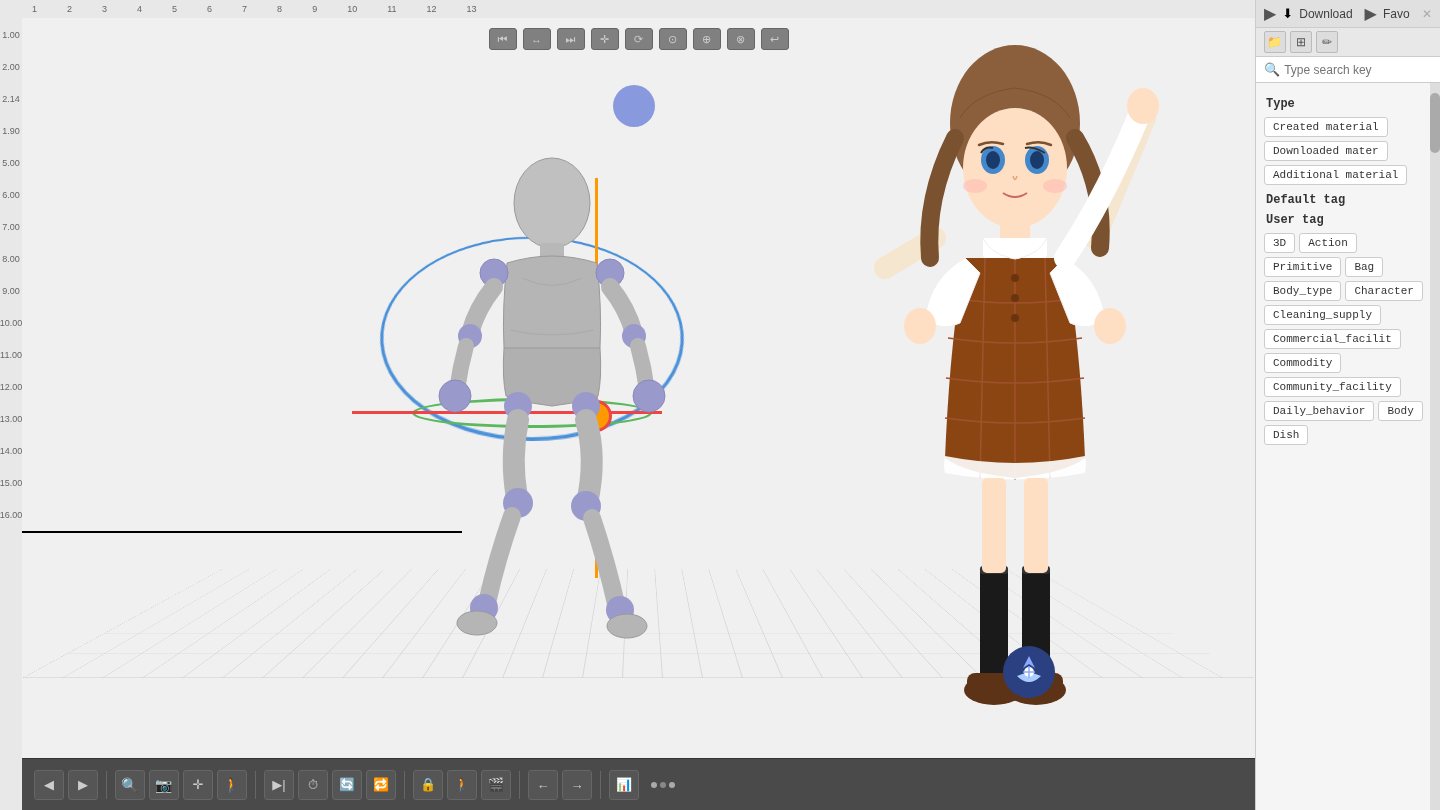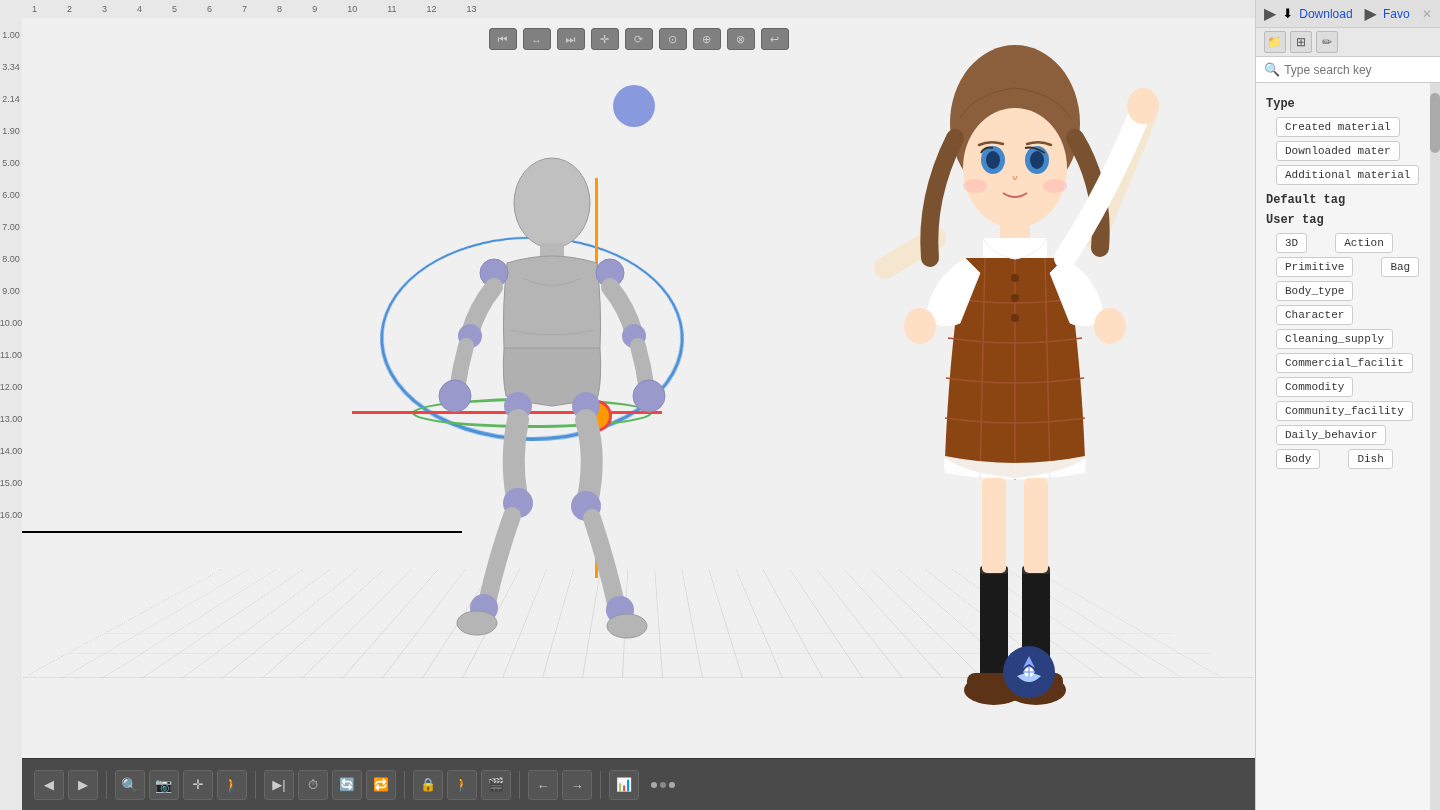--- a/index.html
+++ b/index.html
@@ -226,21 +226,21 @@
       padding: 4px 8px;
       display: flex;
       align-items: center;
       gap: 6px;
       border-bottom: 1px solid #ccc;
       flex-shrink: 0;
     }
 
     .panel-top-item {
       font-size: 12px;
-      color: #1d4ed8;
+      color: #404040;
       cursor: pointer;
       display: flex;
       align-items: center;
       gap: 2px;
     }
 
     .panel-fav-bar {
       background: #e8e8e8;
       padding: 3px 8px;
       display: flex;
@@ -304,21 +304,21 @@
 
     .tag-btn {
       display: inline-block;
       padding: 3px 8px;
       background: #fff;
       border: 1px solid #ccc;
       border-radius: 3px;
       font-size: 11px;
       color: #333;
       cursor: pointer;
-      margin: 2px 14px;
+      margin: 2px 2px;
     }
 
     .tag-row {
       display: flex;
       flex-wrap: wrap;
       margin-bottom: 2px;
     }
 
     .scrollbar-area {
       position: absolute;
@@ -356,21 +356,21 @@
       width: 440px;
       height: 2px;
       background: #000;
     }
   </style>
 </head>
 <body>
 
 <div class="ruler-left">
   <span>1.00</span>
-  <span>3.34</span>
+  <span>2.00</span>
   <span>2.14</span>
   <span>1.90</span>
   <span>5.00</span>
   <span>6.00</span>
   <span>7.00</span>
   <span>8.00</span>
   <span>9.00</span>
   <span>10.00</span>
   <span>11.00</span>
   <span>12.00</span>

